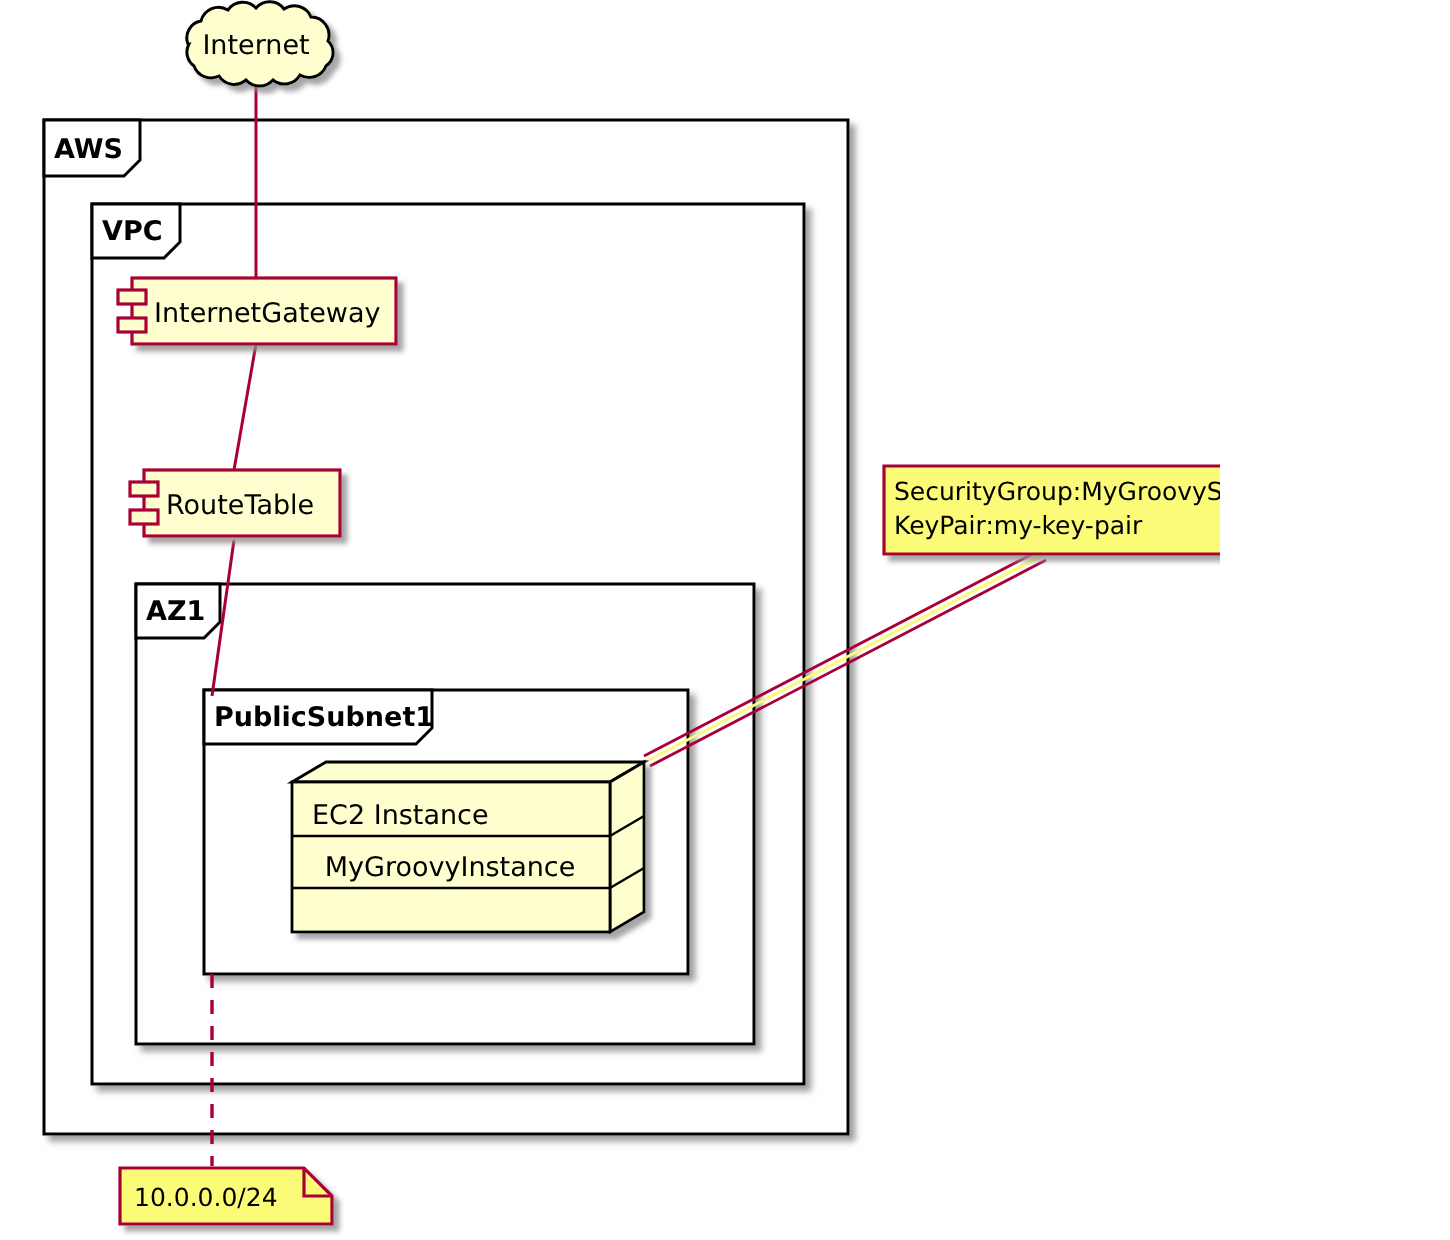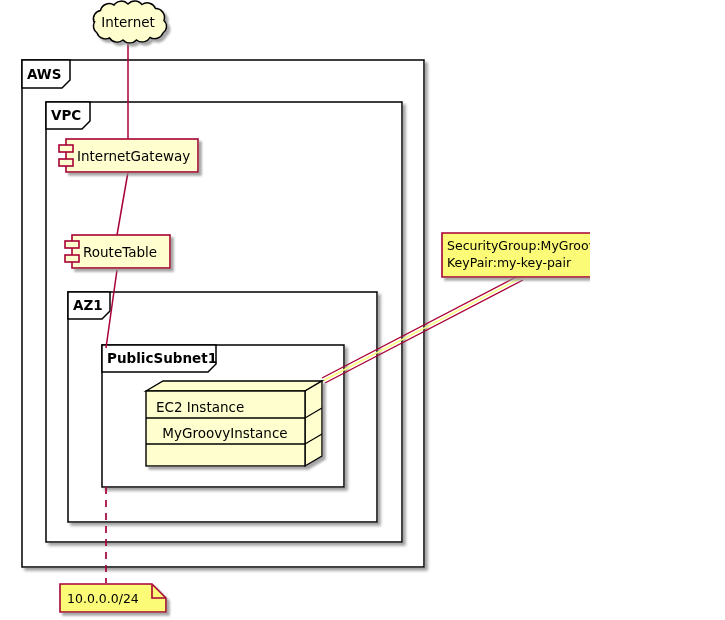--- a/index.html
+++ b/index.html
@@ -9,20 +9,21 @@
   }
   body {
     font-family: "DejaVu Sans", sans-serif;
   }
   #canvas {
     position: relative;
     width: 590px;
     height: 620px;
     background: #FFFFFF;
     overflow: hidden;
+    padding-left: 20px;
   }
   svg.layer {
     position: absolute;
     left: 0;
     top: 0;
     width: 725px;
     height: 620px;
   }
   .frame-label {
     font-family: "DejaVu Sans", sans-serif;

